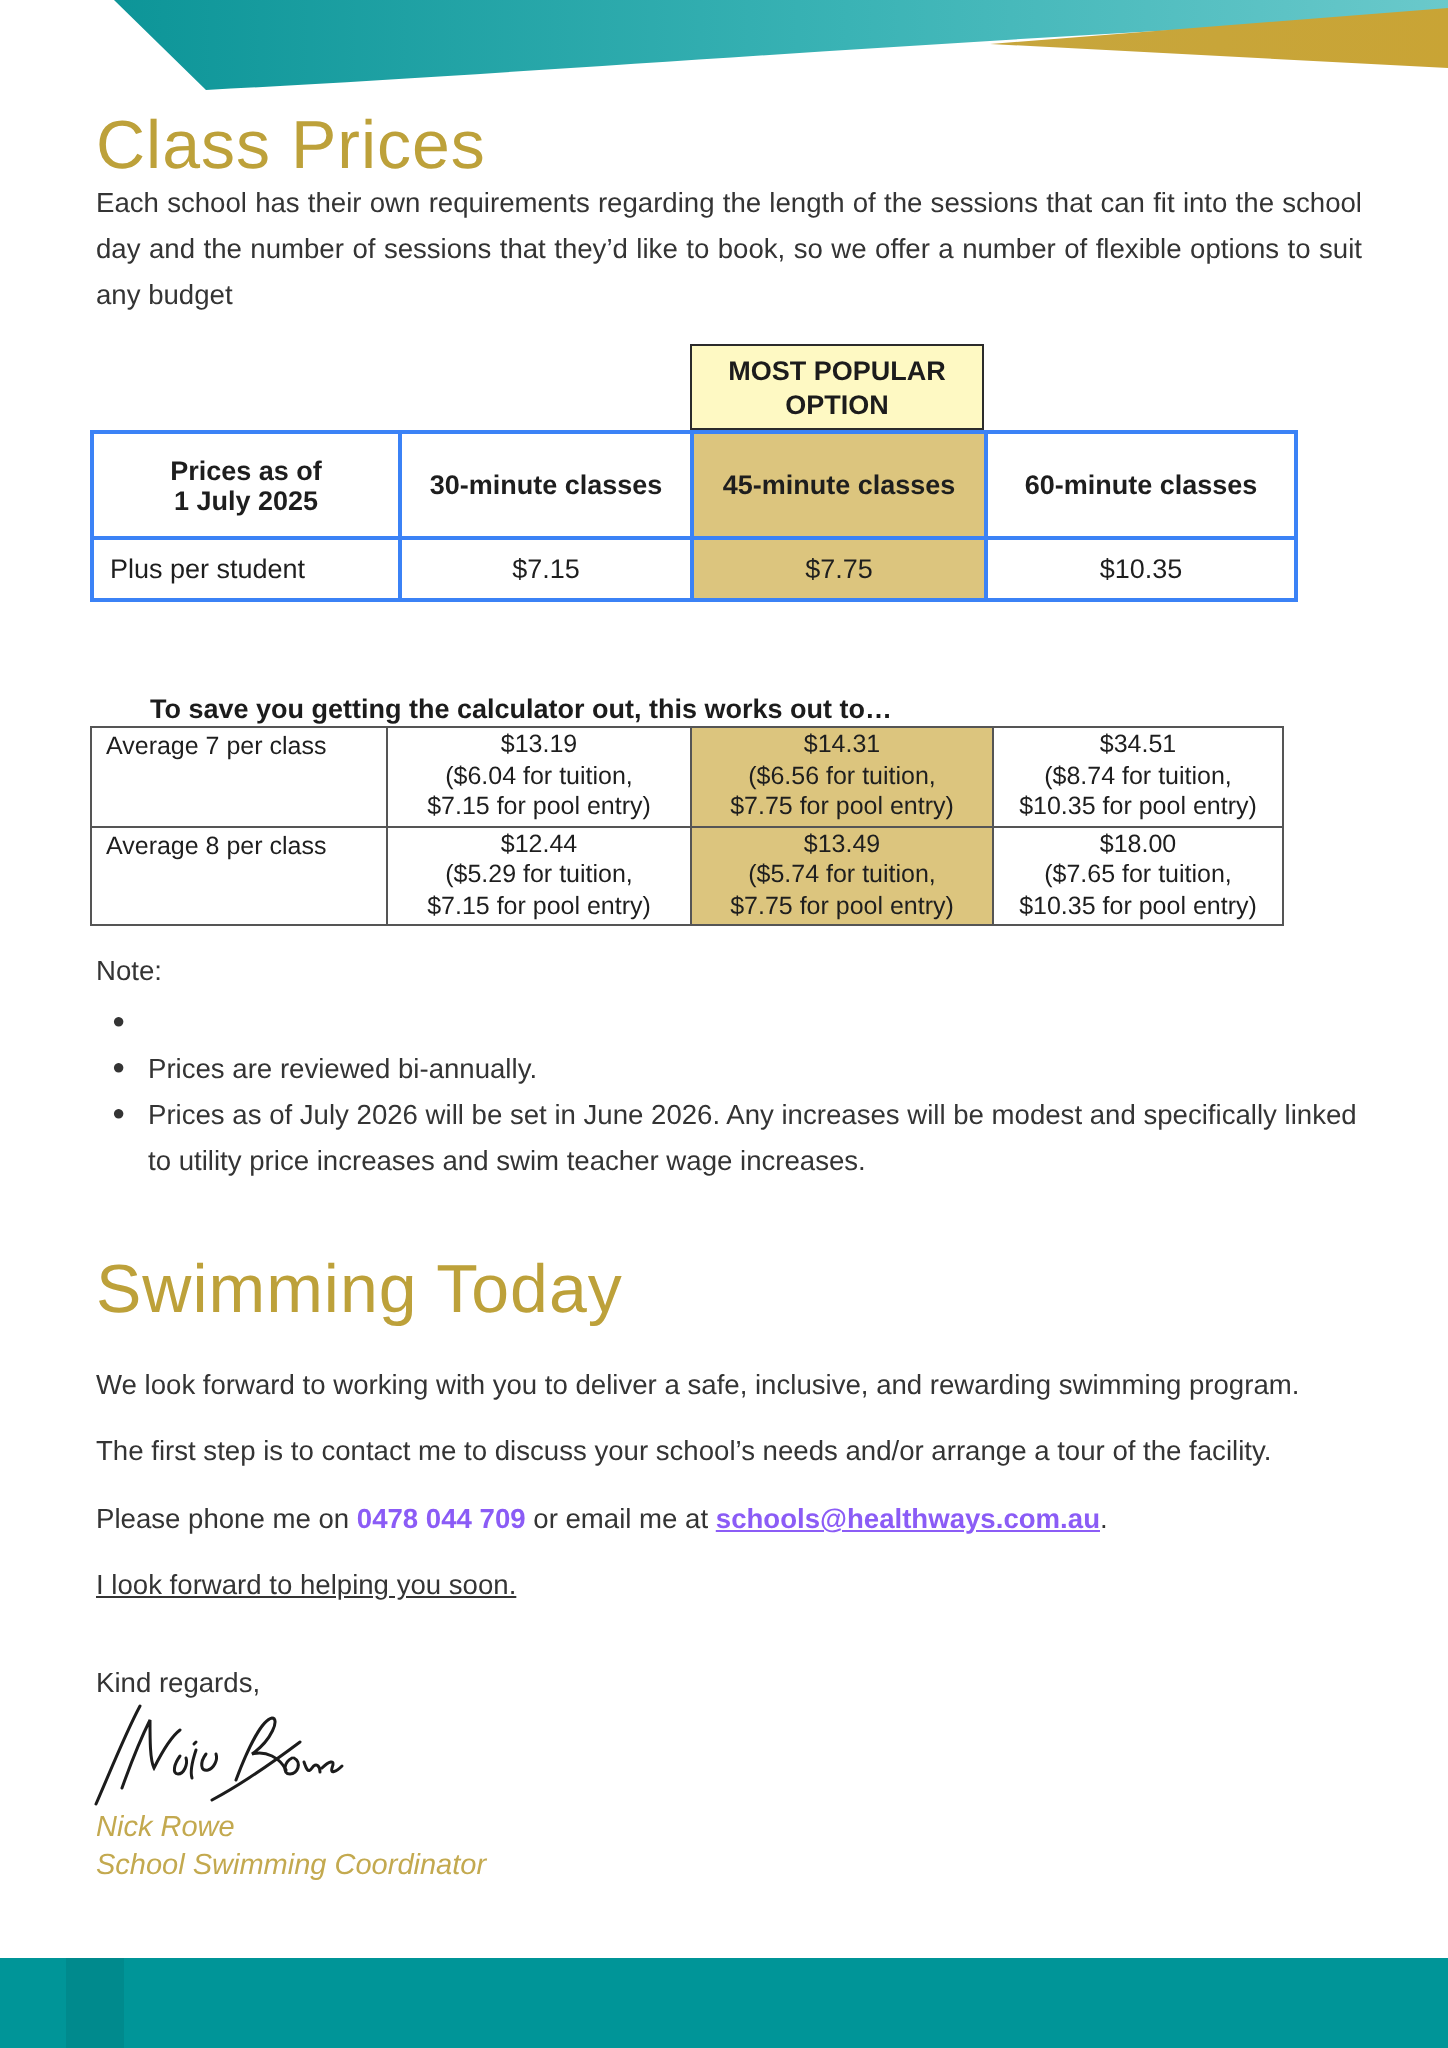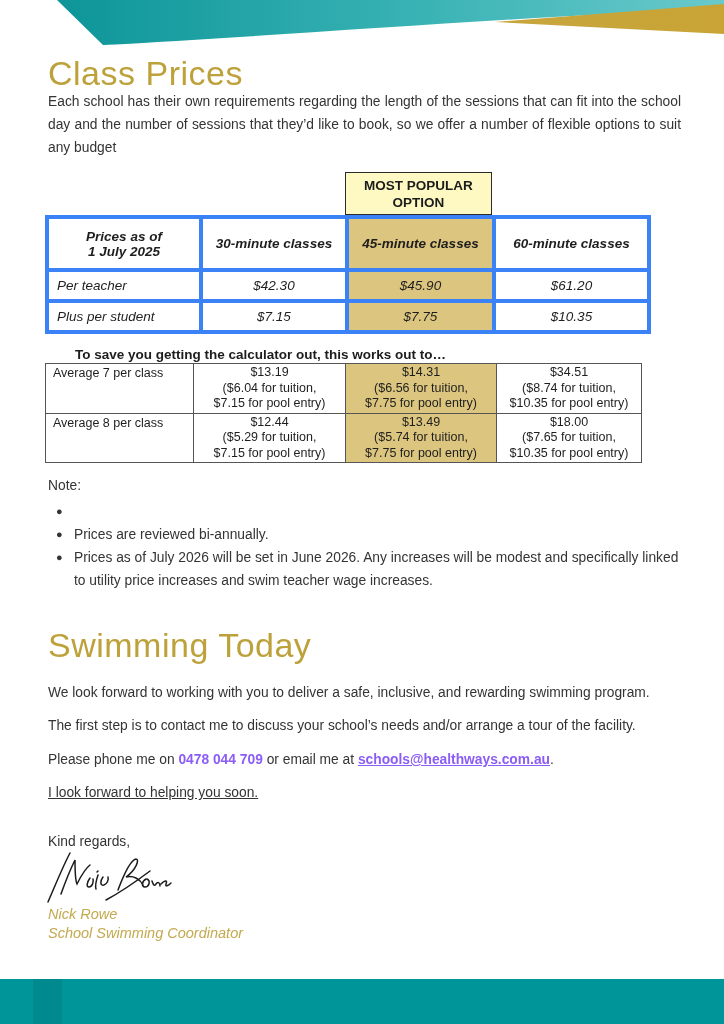--- a/index.html
+++ b/index.html
@@ -29,21 +29,21 @@
     background:#fef9c3;border:1px solid #2b2b2b;box-sizing:border-box;
     display:flex;align-items:center;justify-content:center;text-align:center;
     font-weight:700;font-size:13.5px;line-height:17px;color:#1c1c1c;
     padding:2px 14px;
   }
   table.t1{
     position:absolute;left:45px;top:215px;width:602px;
     border-collapse:collapse;table-layout:fixed;
     font-size:13.5px;color:#1e1e1e;
   }
-  table.t1 td,table.t1 th{border:4px solid #3b82f6;padding:0 6px;font-style:italic;}
+  table.t1 td,table.t1 th{border:2px solid #3b82f6;padding:0 6px;}
   table.t1 th{font-weight:700;text-align:center;}
   table.t1 .hrow{height:53px;}
   table.t1 .drow{height:31px;}
   table.t1 .rowlabel{text-align:left;padding-left:8px;font-weight:400;}
   table.t1 td.val{text-align:center;}
   .gold-cell{background:#dcc57e;}
   .t2-title{
     position:absolute;left:75px;top:347px;
     font-weight:700;font-size:13.5px;color:#1c1c1c;margin:0;
   }
@@ -129,26 +129,20 @@
         <tr class="hrow">
       <th>
         <div>Prices as of</div>
         <div>1 July 2025</div>
       </th>
       <th>30-minute classes</th>
       <th class="gold-cell">45-minute classes</th>
       <th>60-minute classes</th>
     </tr>
     <tr class="drow">
-      <td class="rowlabel">Per teacher</td>
-      <td class="val">$42.30</td>
-      <td class="val gold-cell">$45.90</td>
-      <td class="val">$61.20</td>
-    </tr>
-    <tr class="drow">
       <td class="rowlabel">Plus per student</td>
       <td class="val">$7.15</td>
       <td class="val gold-cell">$7.75</td>
       <td class="val">$10.35</td>
     </tr>
   </tbody>
     </table>
 
   <p class="t2-title">To save you getting the calculator out, this works out to…</p>
 

